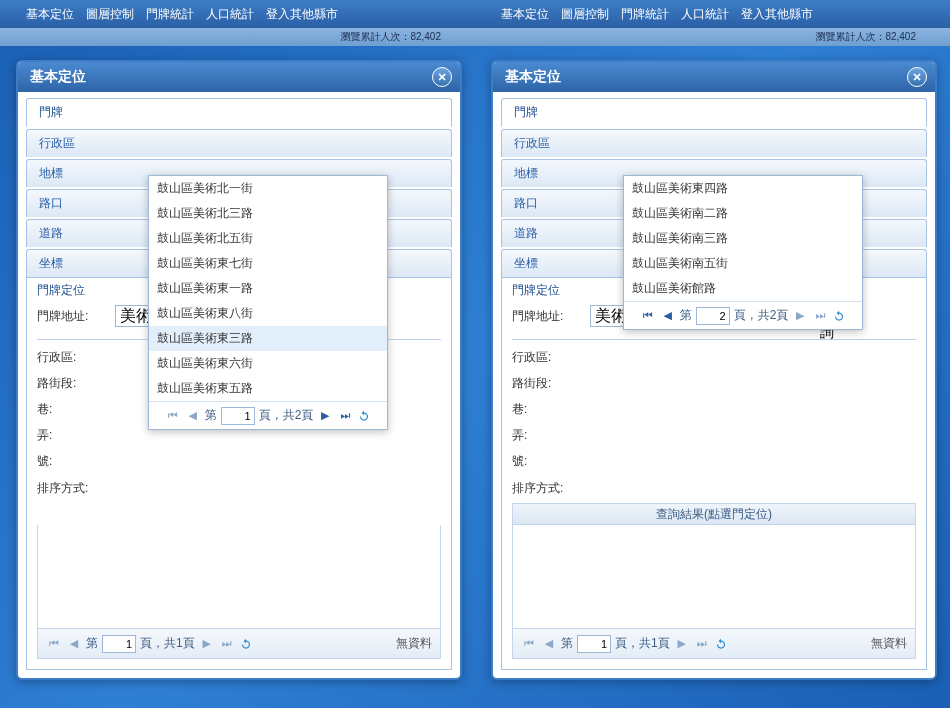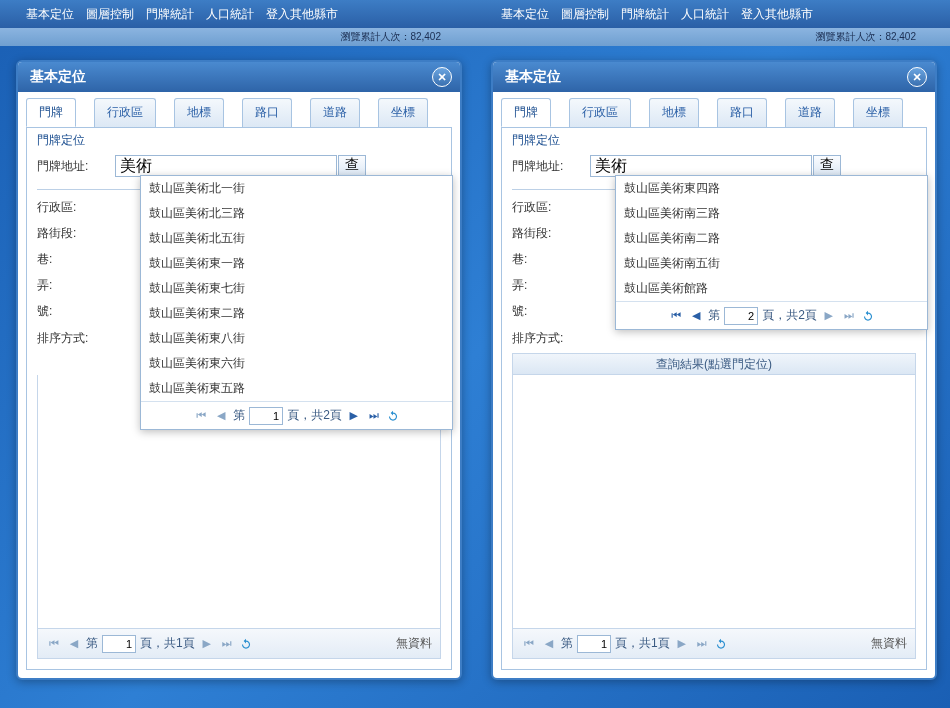--- a/index.html
+++ b/index.html
@@ -7,21 +7,21 @@
 .panel-half { position: absolute; top: 0; width: 475px; height: 708px; }
 .panel-half.left { left: 0; }
 .panel-half.right { left: 475px; }
 .navbar { height: 28px; background: linear-gradient(#3d7dc5, #2a5fa6); display: flex; align-items: center; padding-left: 22px; gap: 4px; color: #fff; font-size: 12px; }
 .navbar span { padding: 3px 4px; cursor: pointer; }
 .counter { text-align: right; font-size: 10px; color: #1b2e52; background: linear-gradient(#8bb4e0,#6f9fd0); padding: 2px 34px 2px 0; }
 .window { position: absolute; top: 60px; left: 16px; width: 446px; height: 620px; background: #fff; border: 2px solid #3d7dc5; border-radius: 6px; box-shadow: 0 2px 10px rgba(0,0,0,0.3); display: flex; flex-direction: column; }
 .titlebar { height: 30px; background: linear-gradient(#4a8ad0, #2e64a8); color: #fff; display: flex; align-items: center; padding: 0 8px 0 12px; font-size: 14px; font-weight: bold; border-radius: 4px 4px 0 0; }
 .titlebar .sp { flex: 1; }
 .close-btn { width: 20px; height: 20px; border-radius: 50%; background: linear-gradient(#6ba5e0,#3a70b0); color: #fff; display: flex; align-items: center; justify-content: center; font-size: 11px; cursor: pointer; border: 1px solid #fff; }
-.tabs { display: flex; gap: 18px; padding: 6px 8px 0; background: #fff; }
+.tabs { display: flex; gap: 2px; padding: 6px 8px 0; background: #fff; flex-direction: column; }
 .tab { padding: 5px 12px; font-size: 12px; color: #2a5fa6; background: linear-gradient(#f4f8fc,#dce8f5); border: 1px solid #a8c4e2; border-bottom: none; border-radius: 3px 3px 0 0; cursor: pointer; }
 .tab.active { background: #fff; color: #1a4d8f; border-bottom: 1px solid #fff; position: relative; z-index: 2; }
 .body-area { flex:1; margin: 0 8px 8px; border: 1px solid #a8c4e2; padding: 4px 10px 10px; display: flex; flex-direction: column; overflow: hidden; position: relative; }
 .fieldset-label { color: #1a4d8f; font-size: 12px; margin-bottom: 6px; }
 .form-row { display: flex; align-items: center; margin-bottom: 4px; font-size: 12px; color: #333; }
 .form-row .lbl { width: 78px; }
 .addr-input { width: 222px; height: 22px; border: 1px solid #9cb8d6; padding: 0 4px; font-size: 16px; }
 .search-btn { width: 28px; height: 22px; font-size: 14px; background: linear-gradient(#fafcff,#dce8f5); border: 1px solid #9cb8d6; margin-left: 1px; cursor: pointer; }
 .hr { border: none; border-top: 1px solid #bcd0e6; margin: 8px 0 6px; }
 .form-row.sm { height: 22px; }
@@ -29,21 +29,21 @@
 .sort-row .lbl { width: 78px; }
 .results-hdr { height: 22px; background: linear-gradient(#f0f5fb,#dbe7f4); border: 1px solid #c5d6ea; font-size: 12px; color: #3a5a82; display: flex; align-items: center; justify-content: center; margin-top: 6px; }
 .results { flex:1; border: 1px solid #c5d6ea; border-top: none; background: #fff; }
 .pager { height: 30px; background: linear-gradient(#f5f8fc,#e3ecf6); border: 1px solid #c5d6ea; border-top: none; display: flex; align-items: center; padding: 0 8px; font-size: 12px; color: #3a5a82; gap: 4px; }
 .pg-btn { width: 16px; height: 16px; display:flex; align-items:center; justify-content:center; color:#8aa7c6; cursor:pointer; font-size:11px; }
 .pg-btn.en { color:#2a5fa6; }
 .pg-inp { width: 34px; height: 18px; border:1px solid #9cb8d6; text-align:right; padding:0 3px; font-size:11px; }
 .refresh-icon { width:14px; height:14px; display:inline-flex; cursor:pointer; }
 .refresh-icon svg { width:14px; height:14px; }
 .no-data { margin-left: auto; font-size: 12px; color: #555; }
-.dropdown { position: absolute; left: 140px; top: 175px; width: 313px; background: #fff; border: 1px solid #9cb8d6; box-shadow: 0 2px 8px rgba(0,0,0,0.25); z-index: 50; }
+.dropdown { position: absolute; left: 148px; top: 175px; width: 240px; background: #fff; border: 1px solid #9cb8d6; box-shadow: 0 2px 8px rgba(0,0,0,0.25); z-index: 50; }
 .dd-item { padding: 4px 8px; font-size: 12px; color: #333; cursor: pointer; }
 .dd-item:hover, .dd-item.hov { background: #e3eefb; }
 .dd-pager { height: 28px; border-top:1px solid #d4e1ef; display:flex; align-items:center; justify-content:center; gap:4px; font-size:12px; color:#3a5a82; }
 </style>
 </head>
 <body>
 
 <div class="panel-half left">
   <div class="navbar">
     <span>基本定位</span>
@@ -112,24 +112,24 @@
           </span>
         <span class="no-data">無資料</span>
       </div>
     </div>
   </div>
 
   <div class="dropdown" id="dd-left">
   <div class="dd-item">鼓山區美術北一街</div>
       <div class="dd-item">鼓山區美術北三路</div>
       <div class="dd-item">鼓山區美術北五街</div>
+      <div class="dd-item">鼓山區美術東七街</div>
       <div class="dd-item">鼓山區美術東一路</div>
-      <div class="dd-item">鼓山區美術東七街</div>
-      <div class="dd-item">鼓山區美術東二路</div>
       <div class="dd-item">鼓山區美術東八街</div>
+      <div class="dd-item hov">鼓山區美術東三路</div>
       <div class="dd-item">鼓山區美術東六街</div>
       <div class="dd-item">鼓山區美術東五路</div>
       <div class="dd-pager">
         <span class="pg-btn ">⏮</span>
         <span class="pg-btn ">◀</span>
         <span>第</span>
         <input class="pg-inp" value="1" style="">
         <span>頁，共2頁</span>
         <span class="pg-btn en">▶</span>
         <span class="pg-btn en">⏭</span>
@@ -208,22 +208,22 @@
               <path fill="#2a8fd0" d="M12 6V3L8 7l4 4V8c2.8 0 5 2.2 5 5s-2.2 5-5 5-5-2.2-5-5H5c0 3.9 3.1 7 7 7s7-3.1 7-7-3.1-7-7-7z"></path>
             </svg>
           </span>
         <span class="no-data">無資料</span>
       </div>
     </div>
   </div>
 
   <div class="dropdown" id="dd-right">
   <div class="dd-item">鼓山區美術東四路</div>
+      <div class="dd-item">鼓山區美術南二路</div>
       <div class="dd-item">鼓山區美術南三路</div>
-      <div class="dd-item">鼓山區美術南二路</div>
       <div class="dd-item">鼓山區美術南五街</div>
       <div class="dd-item">鼓山區美術館路</div>
       <div class="dd-pager">
         <span class="pg-btn en">⏮</span>
         <span class="pg-btn en">◀</span>
         <span>第</span>
         <input class="pg-inp" value="2" style="">
         <span>頁，共2頁</span>
         <span class="pg-btn ">▶</span>
         <span class="pg-btn ">⏭</span>

